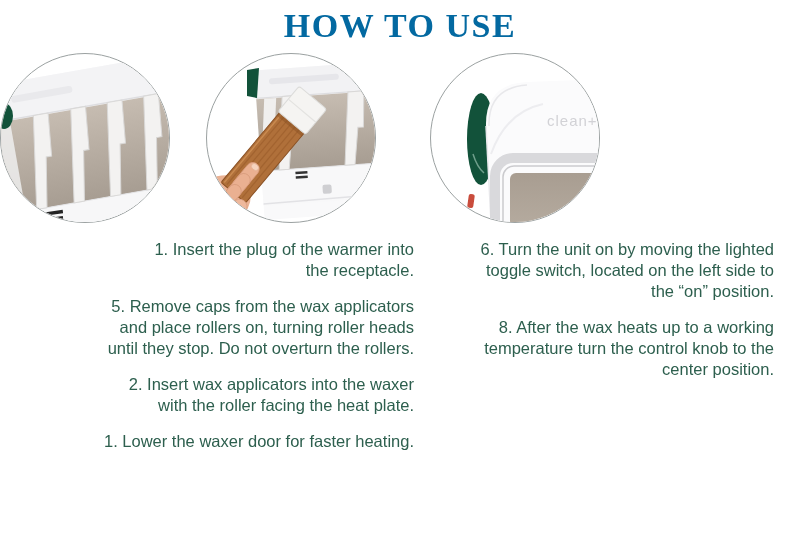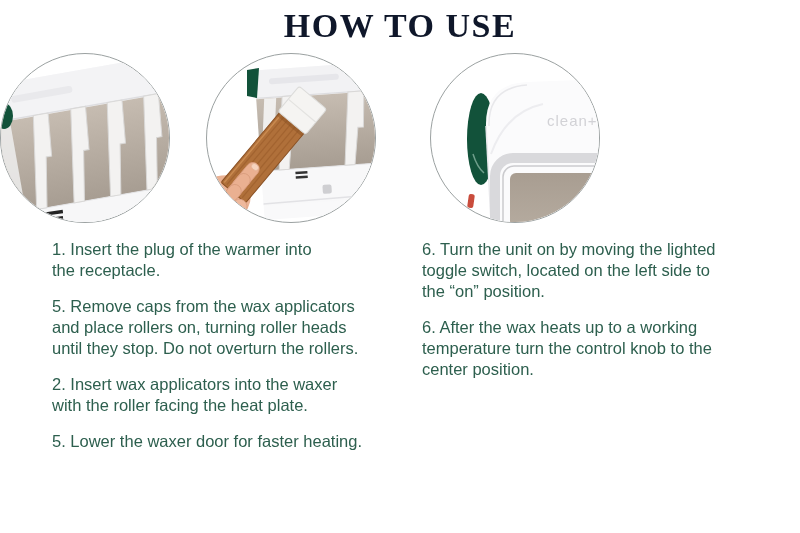--- a/index.html
+++ b/index.html
@@ -1,28 +1,28 @@
 <!DOCTYPE html>
 <html><head>
 <meta charset="utf-8">
 <style>
   html,body{margin:0;padding:0;background:#ffffff;}
   .page{position:relative;width:800px;height:533px;background:#ffffff;overflow:hidden;
         font-family:"Liberation Sans",sans-serif;}
-  .title{font-family:"Liberation Serif",serif;font-weight:700;color:#0f172a;
+  .title{font-family:"Liberation Serif",serif;font-weight:700;color:#0369a1;
          font-size:34px;letter-spacing:1.5px;text-align:center;margin:7px 0 0 0;}
   .circles{display:flex;align-items:flex-start;margin-top:8px;}
   .circle{width:168px;height:168px;border-radius:50%;border:1px solid #9ba1a1;
           overflow:hidden;background:#fff;flex:none;}
   .circle svg{display:block;}
   .c2{margin-left:36px;}
   .c3{margin-left:54px;}
-  .cols{display:flex;margin:16px 0 0 52px;}
+  .cols{display:flex;margin:16px 0 0 52px;text-align:right;}
   .col{width:362px;}
-  .colr{width:360px;margin-left:8px;}
+  .colr{width:360px;}
   .step{margin:0 0 15px 0;font-size:16.5px;line-height:21px;color:#2d5f4e;
         white-space:pre-line;}
 </style>
 </head>
 <body>
 
 <div class="page">
 
   <h1 class="title">HOW TO USE</h1>
 
@@ -136,25 +136,25 @@
 
   <div class="cols">
     <div class="col">
       <p class="step">1. Insert the plug of the warmer into
 the receptacle.</p>
       <p class="step">5. Remove caps from the wax applicators
 and place rollers on, turning roller heads
 until they stop. Do not overturn the rollers.</p>
       <p class="step">2. Insert wax applicators into the waxer
 with the roller facing the heat plate.</p>
-      <p class="step">5. Lower the waxer door for faster heating.</p>
+      <p class="step">1. Lower the waxer door for faster heating.</p>
     </div>
     <div class="col colr">
       <p class="step">6. Turn the unit on by moving the lighted
 toggle switch, located on the left side to
 the “on” position.</p>
-      <p class="step">6. After the wax heats up to a working
+      <p class="step">8. After the wax heats up to a working
 temperature turn the control knob to the
 center position.</p>
     </div>
   </div>
 
 </div>
 
 </body></html>

